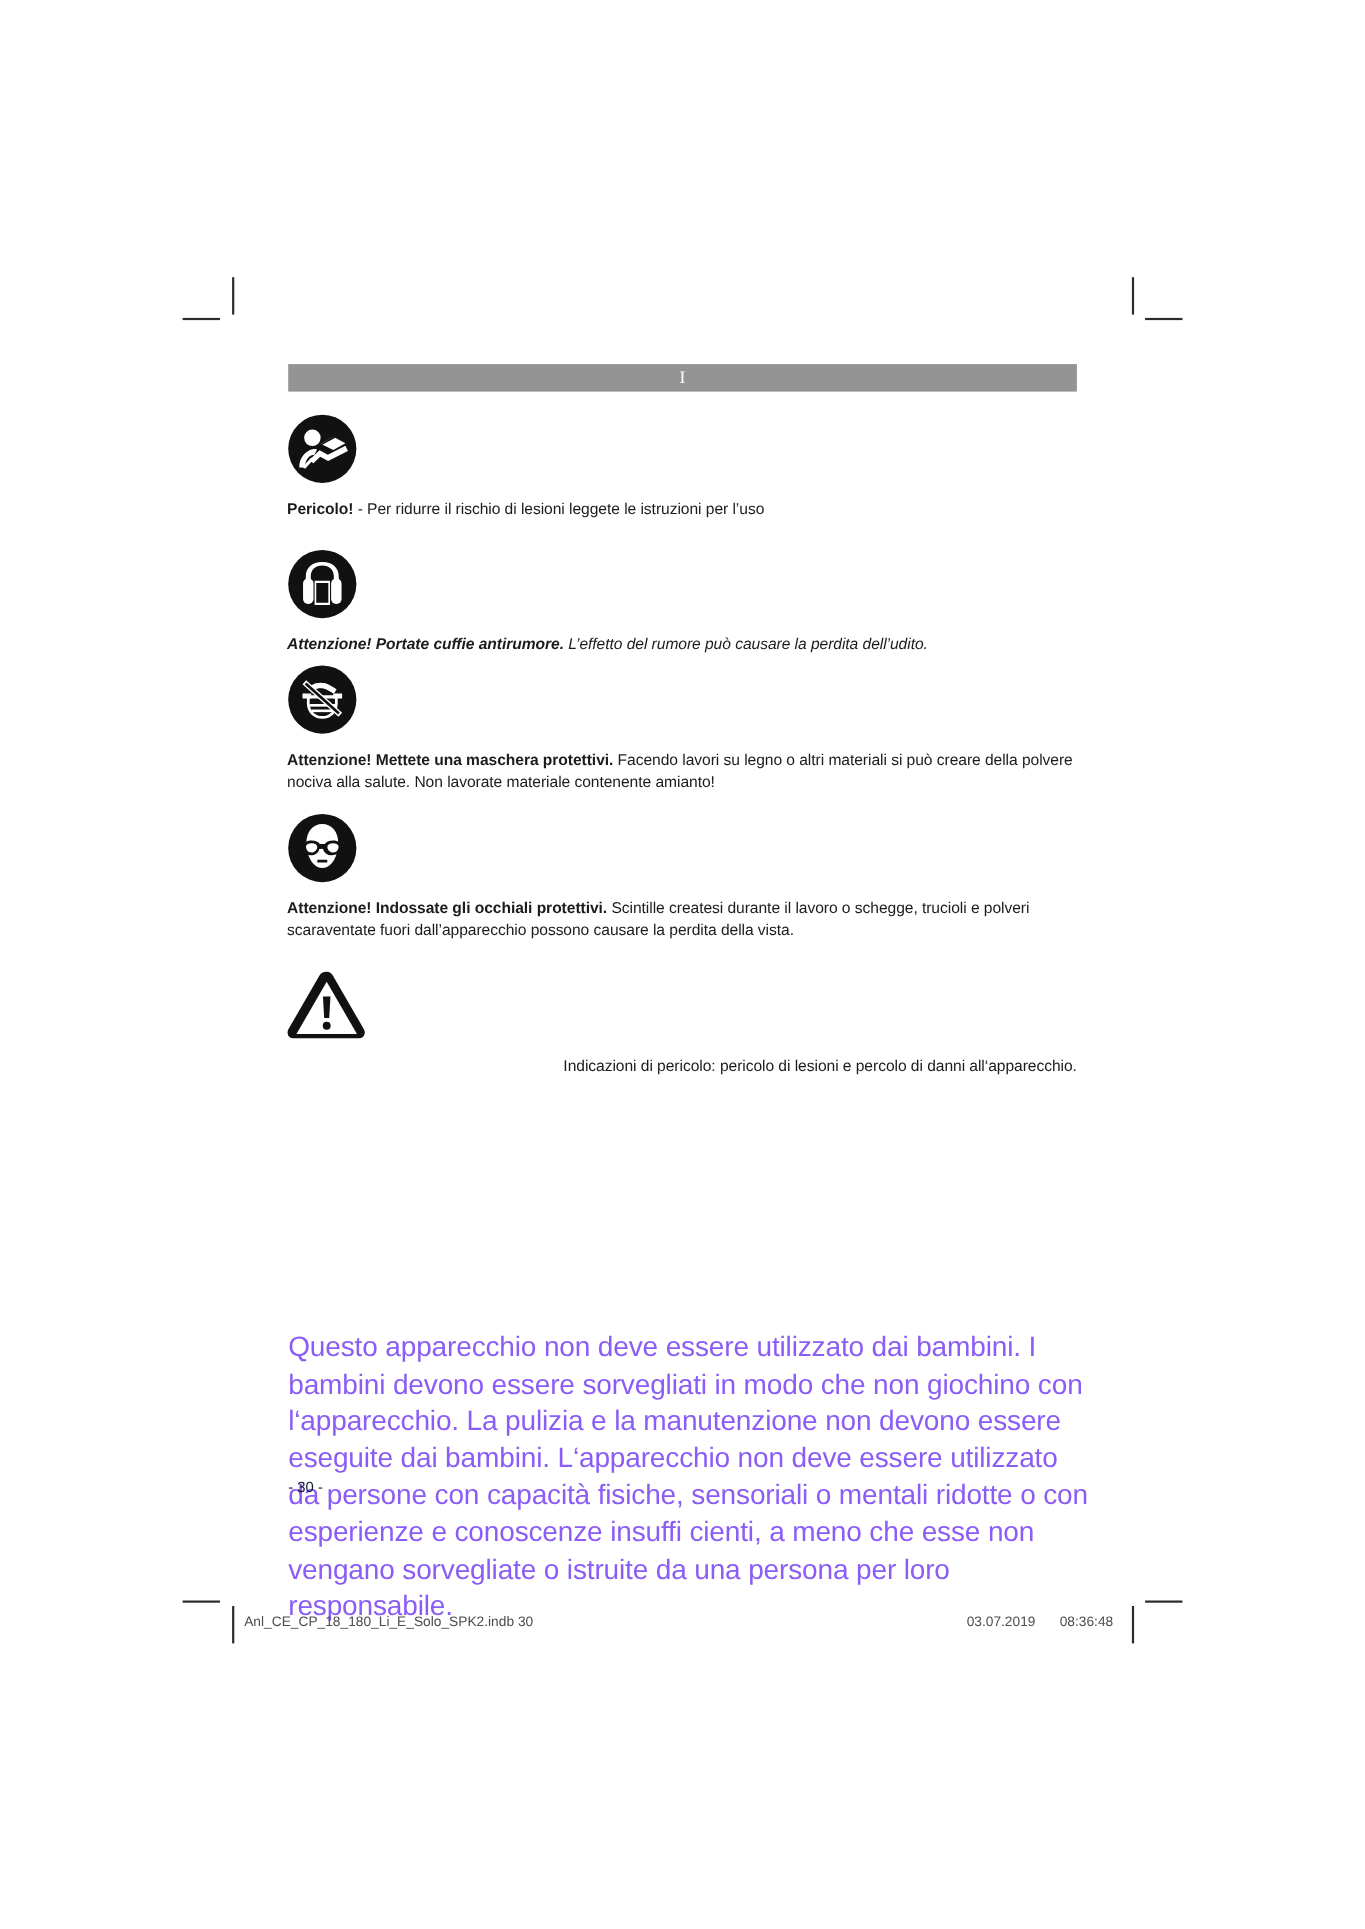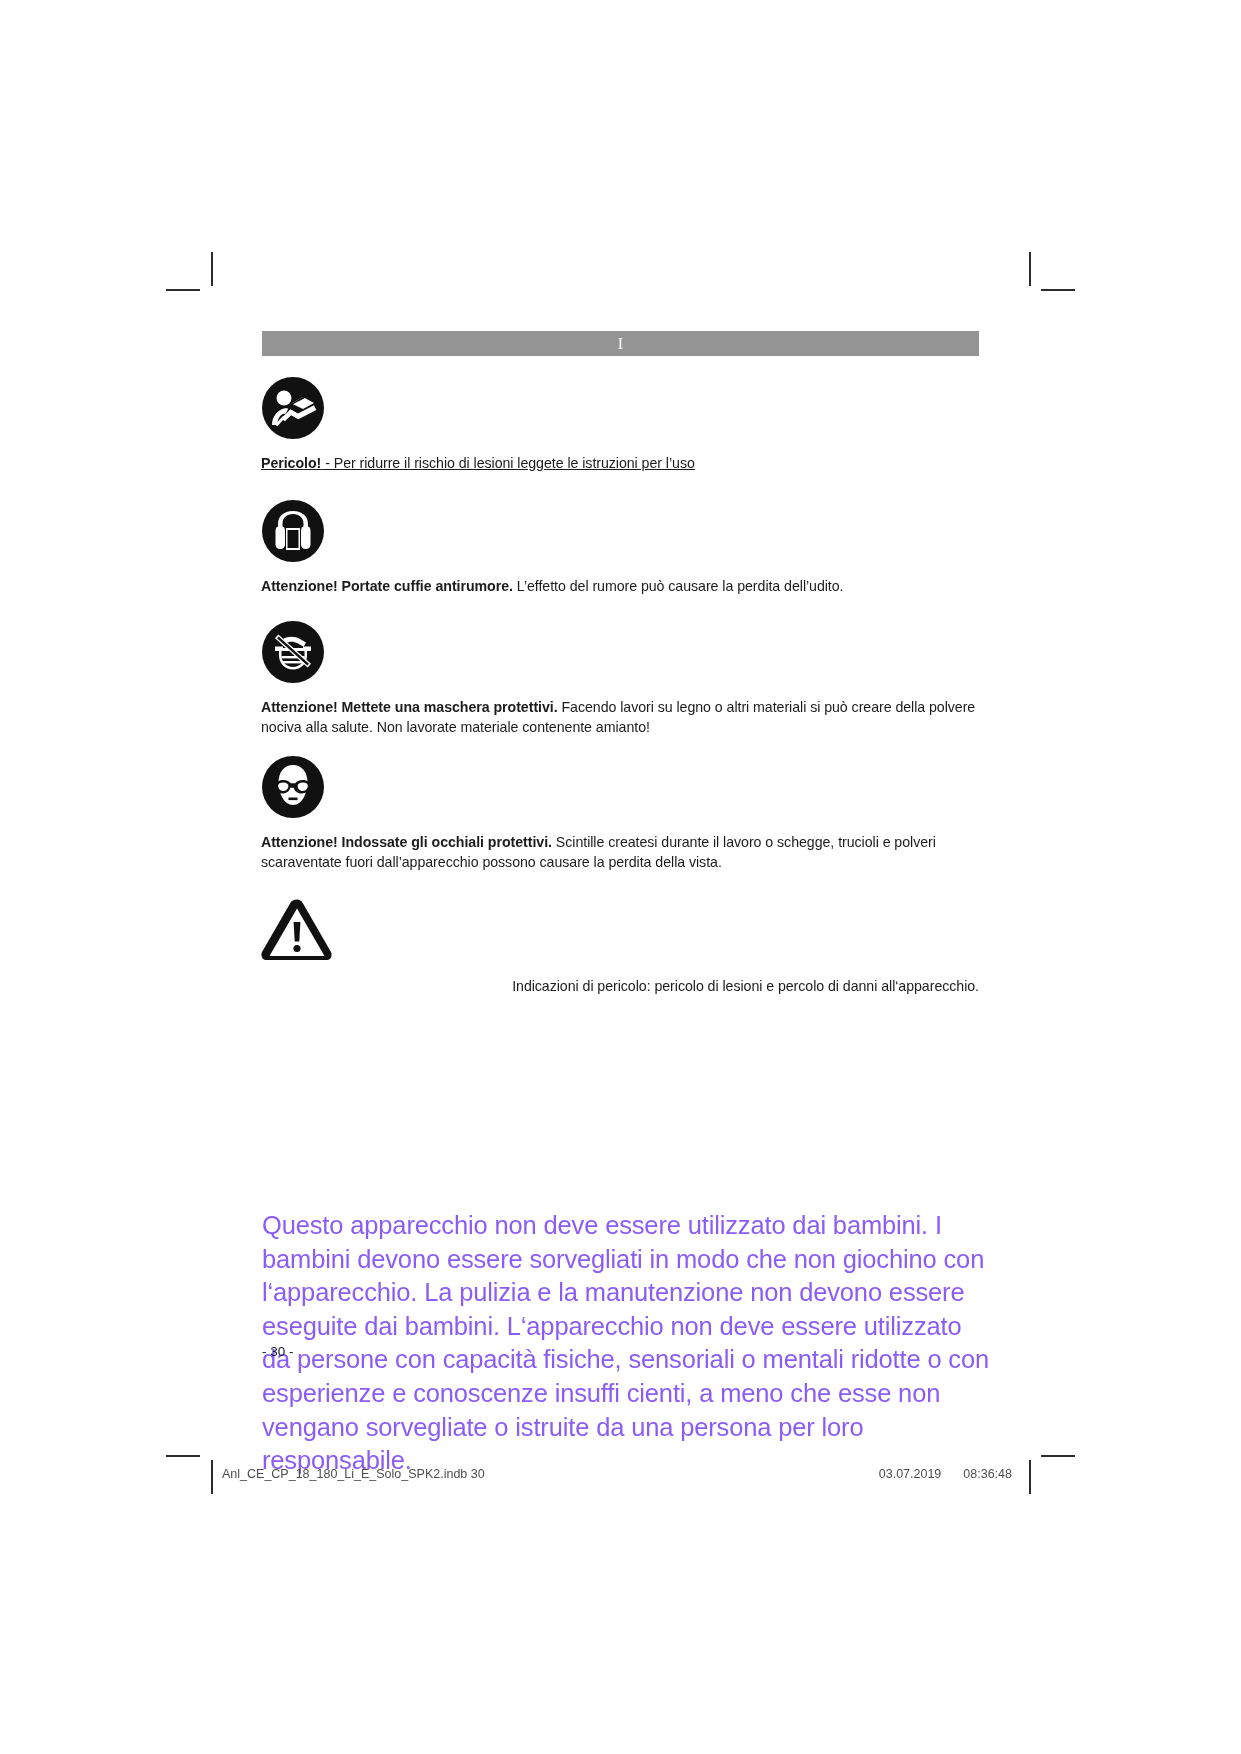--- a/index.html
+++ b/index.html
@@ -72,22 +72,22 @@
   .sym-block { margin-bottom: 10px; }
   .sym-icon  { margin-bottom: 13px; }
   .sym-cap {
     font-size: 14.2px;
     line-height: 20px;
     letter-spacing: -0.05px;
     color: #1c1c1c;
   }
   .sym-cap b { font-weight: bold; }
 
-  .blk-1 { margin-bottom: 26px; text-decoration: underline; }
-  .blk-2 { margin-bottom: 24px; }
+  .blk-1 { margin-bottom: 26px; }
+  .blk-2 { margin-bottom: 8px; font-style: italic; }
   .blk-3 { margin-bottom: 18px; }
   .blk-4 { margin-bottom: 26px; }
   .blk-5 { margin-bottom: 0; text-align: right; }
 
   
   .body-para {
     position: absolute;
     left: 262px;
     top: 1209px;
     width: 730px;

